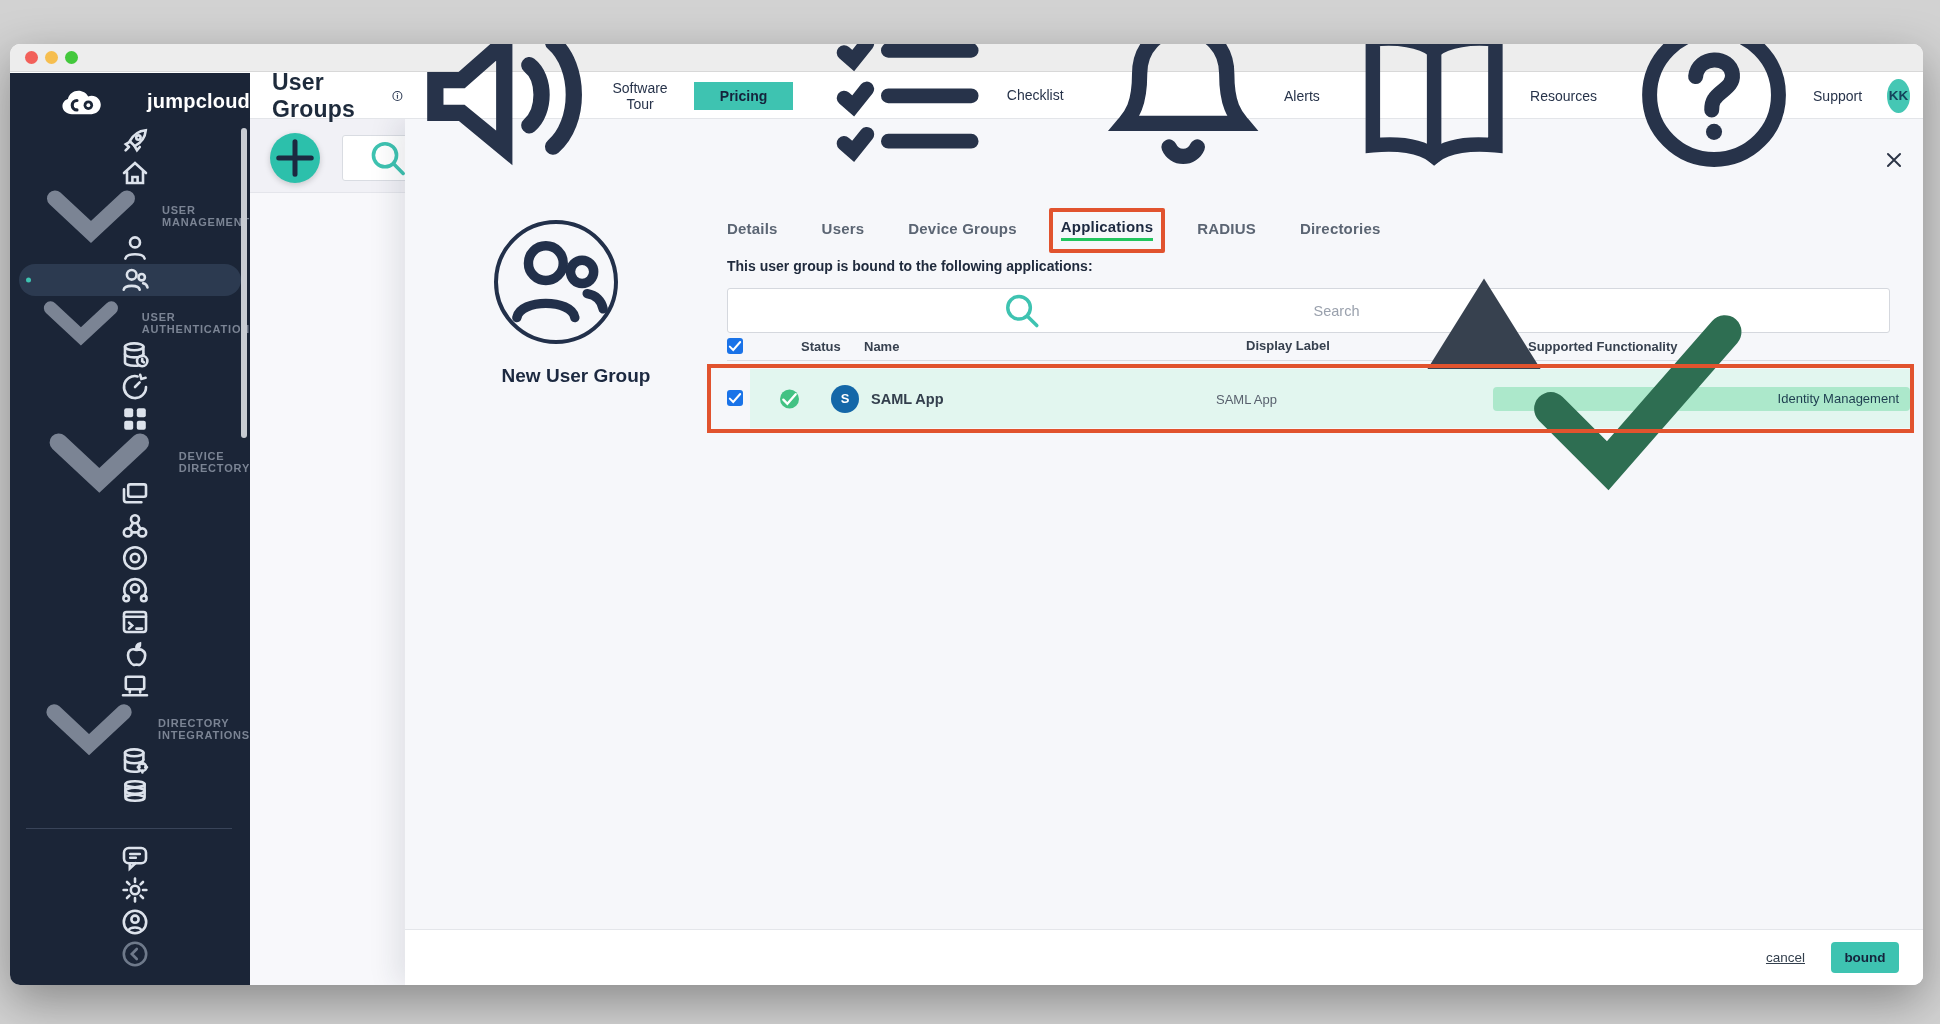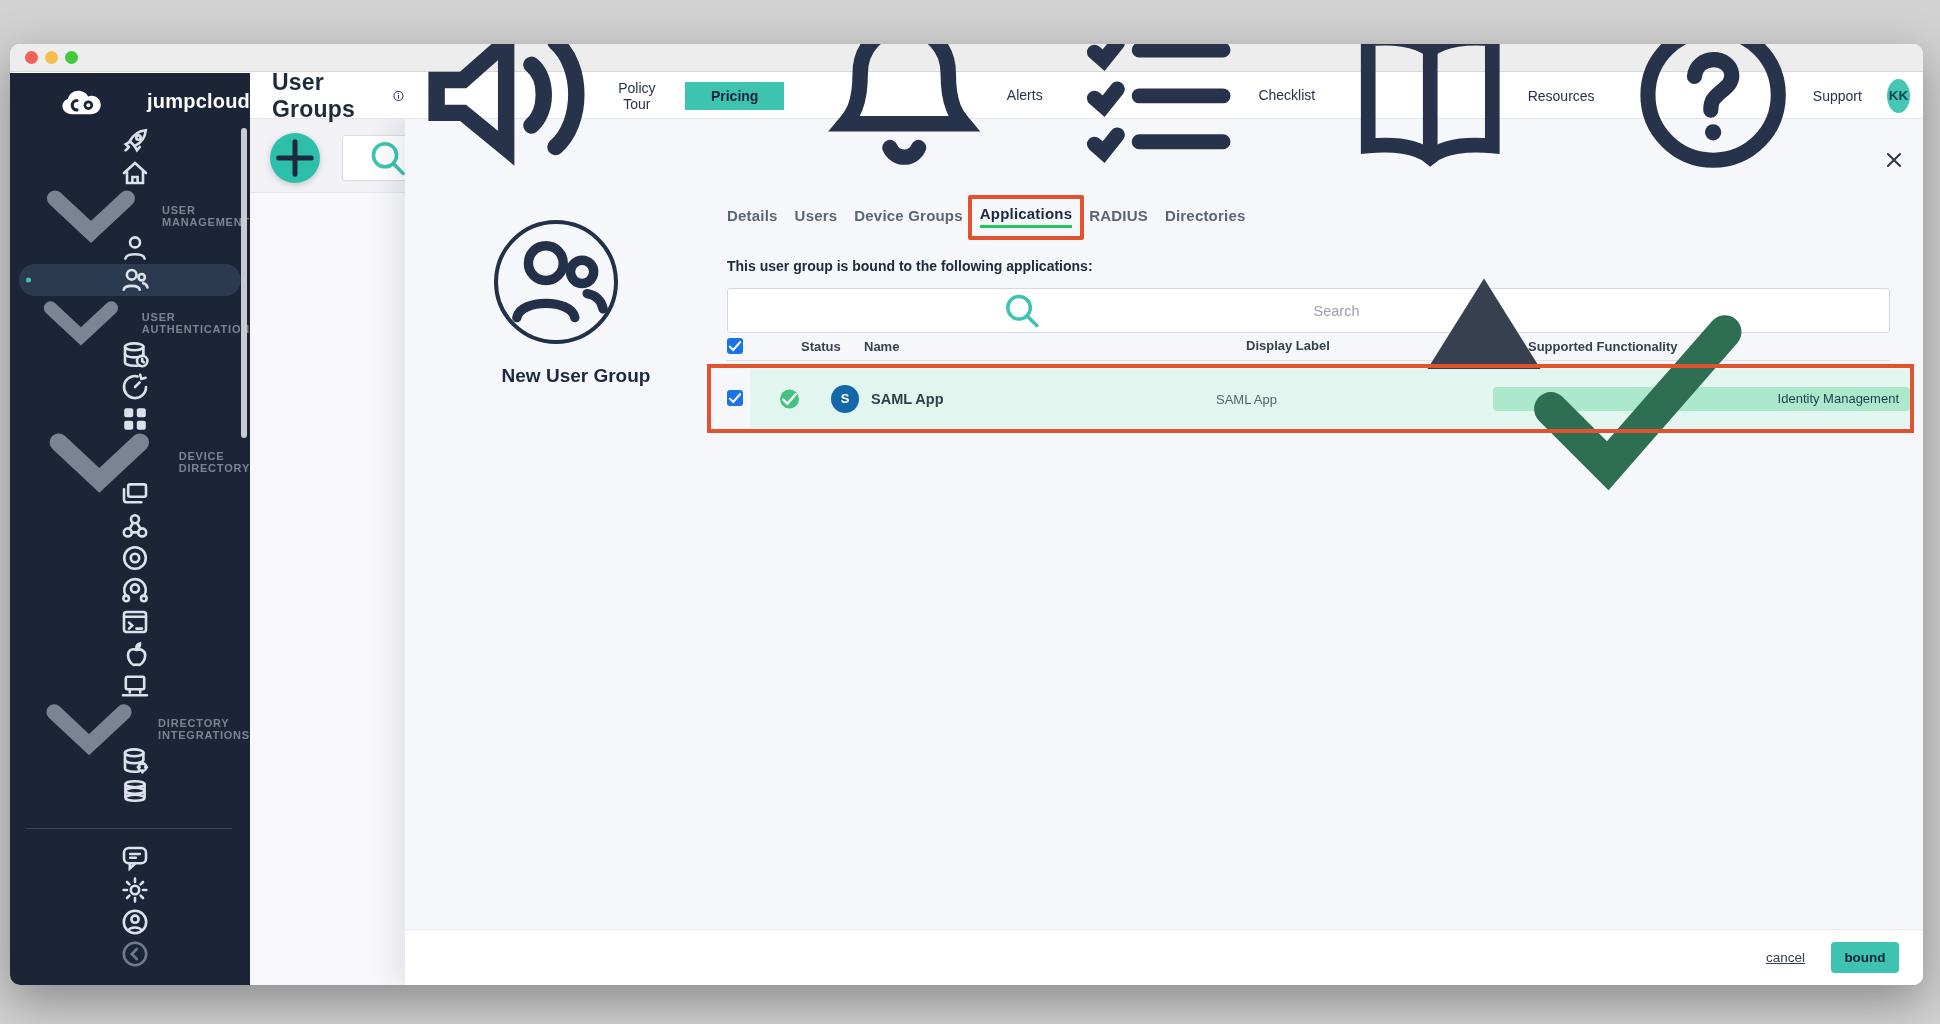--- a/index.html
+++ b/index.html
@@ -98,21 +98,21 @@
     box-shadow: -10px 0 26px rgba(30,40,60,.10);
   }
   .close-btn { position: absolute; left: 1478px; top: 30px; width: 22px; height: 22px; color: #2b3445; background: none; border: none; cursor: pointer; padding: 0; }
   .close-btn svg { width: 100%; height: 100%; }
   .group-circle {
     position: absolute; left: 89px; top: 101px; width: 124px; height: 124px; border-radius: 50%;
     border: 4px solid #22304a; display: flex; align-items: center; justify-content: center; background: transparent;
   }
   .group-circle svg { width: 62px; height: 62px; color: #22304a; }
   .group-name { position: absolute; top: 246px; left: 0; width: 342px; text-align: center; font-size: 19px; font-weight: bold; color: #1c2940; }
-  .tabs { position: absolute; left: 322px; top: 87px; display: flex; gap: 17px; }
+  .tabs { position: absolute; left: 322px; top: 100px; display: flex; gap: 44px; }
   .tab {
     position: relative; font-size: 15px; font-weight: bold; color: #5b6573; line-height: 15px;
     padding: 0 0 4px 0; letter-spacing: .2px; cursor: pointer; background: none; border: none; font-family: inherit;
   }
   .tab.active { color: #1c2940; border-bottom: 3px solid #22c55e; }
   .tab.annotated::after {
     content: ''; position: absolute; left: -12px; right: -12px; top: -11px; bottom: -15px;
     border: 4px solid #e1532e; border-radius: 2px; pointer-events: none;
   }
   .desc { position: absolute; left: 322px; top: 139px; font-size: 14px; font-weight: bold; color: #202b3d; }
@@ -438,40 +438,40 @@
               </svg>
             </span></button>
         <div class="header-actions">
           <button class="h-action">
             <span style="display: inline-flex;">
                 <svg viewBox="0 0 16 16" fill="none" stroke="currentColor" stroke-width="1.3" stroke-linecap="round" stroke-linejooin="round" style="width:100%;height:100%;display:block">
                   <path d="M2.5 6.8v2.6h2.1L8 12.2V3.8L4.6 6.8H2.5z"></path>
                   <path d="M10 5.6c1.3 1 1.3 3.7 0 4.8M11.9 3.8c2.2 1.9 2.2 6.4 0 8.3"></path>
                 </svg>
               </span>
-            <span>Policy Tour</span>
+            <span>Software Tour</span>
           </button>
           <button class="pricing-btn">Pricing</button>
           <button class="h-action">
             <span style="display: inline-flex;">
                 <svg viewBox="0 0 16 16" fill="none" stroke="currentColor" stroke-width="1.3" stroke-linecap="round" stroke-linejooin="round" style="width:100%;height:100%;display:block">
+                  <path d="M6.2 4h7.3M6.2 8h7.3M6.2 12h7.3"></path>
+                  <path d="M2.3 4.2l.8.7 1.2-1.5M2.3 8.2l.8.7 1.2-1.5M2.3 12.2l.8.7 1.2-1.5"></path>
+                </svg>
+              </span>
+            <span>Checklist</span>
+          </button>
+          <button class="h-action">
+            <span style="display: inline-flex;">
+                <svg viewBox="0 0 16 16" fill="none" stroke="currentColor" stroke-width="1.3" stroke-linecap="round" stroke-linejooin="round" style="width:100%;height:100%;display:block">
                   <path d="M8 2.4c2.2 0 3.7 1.6 3.7 3.8 0 2.8.8 3.6 1.3 4.2H3c.5-.6 1.3-1.4 1.3-4.2C4.3 4 5.8 2.4 8 2.4z"></path>
                   <path d="M6.8 12.4a1.3 1.3 0 0 0 2.4 0"></path>
                 </svg>
               </span>
             <span>Alerts</span>
-          </button>
-          <button class="h-action">
-            <span style="display: inline-flex;">
-                <svg viewBox="0 0 16 16" fill="none" stroke="currentColor" stroke-width="1.3" stroke-linecap="round" stroke-linejooin="round" style="width:100%;height:100%;display:block">
-                  <path d="M6.2 4h7.3M6.2 8h7.3M6.2 12h7.3"></path>
-                  <path d="M2.3 4.2l.8.7 1.2-1.5M2.3 8.2l.8.7 1.2-1.5M2.3 12.2l.8.7 1.2-1.5"></path>
-                </svg>
-              </span>
-            <span>Checklist</span>
           </button>
           <button class="h-action">
             <span style="display: inline-flex;">
                 <svg viewBox="0 0 16 16" fill="none" stroke="currentColor" stroke-width="1.3" stroke-linecap="round" stroke-linejooin="round" style="width:100%;height:100%;display:block">
                   <path d="M8 4C6.8 3 4.6 2.8 2.5 3v9.5c2.1-.2 4.3 0 5.5 1 1.2-1 3.4-1.2 5.5-1V3C11.4 2.8 9.2 3 8 4z"></path>
                   <path d="M8 4v9.5"></path>
                 </svg>
               </span>
             <span>Resources</span>
           </button>

